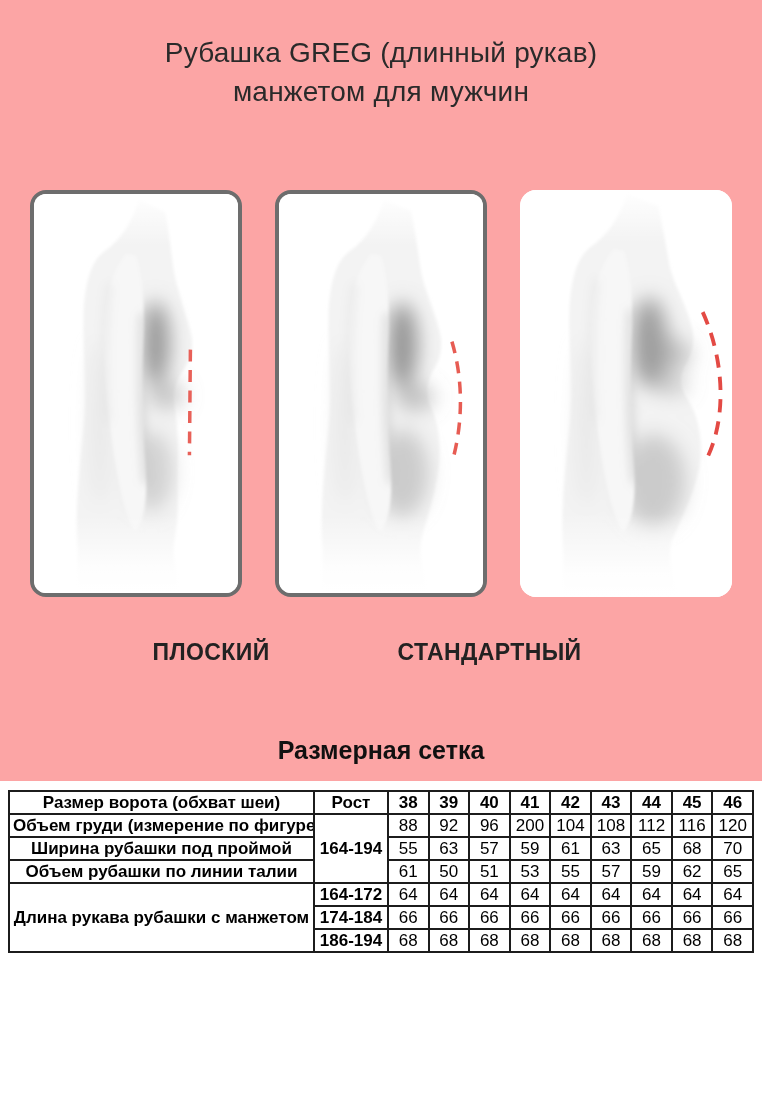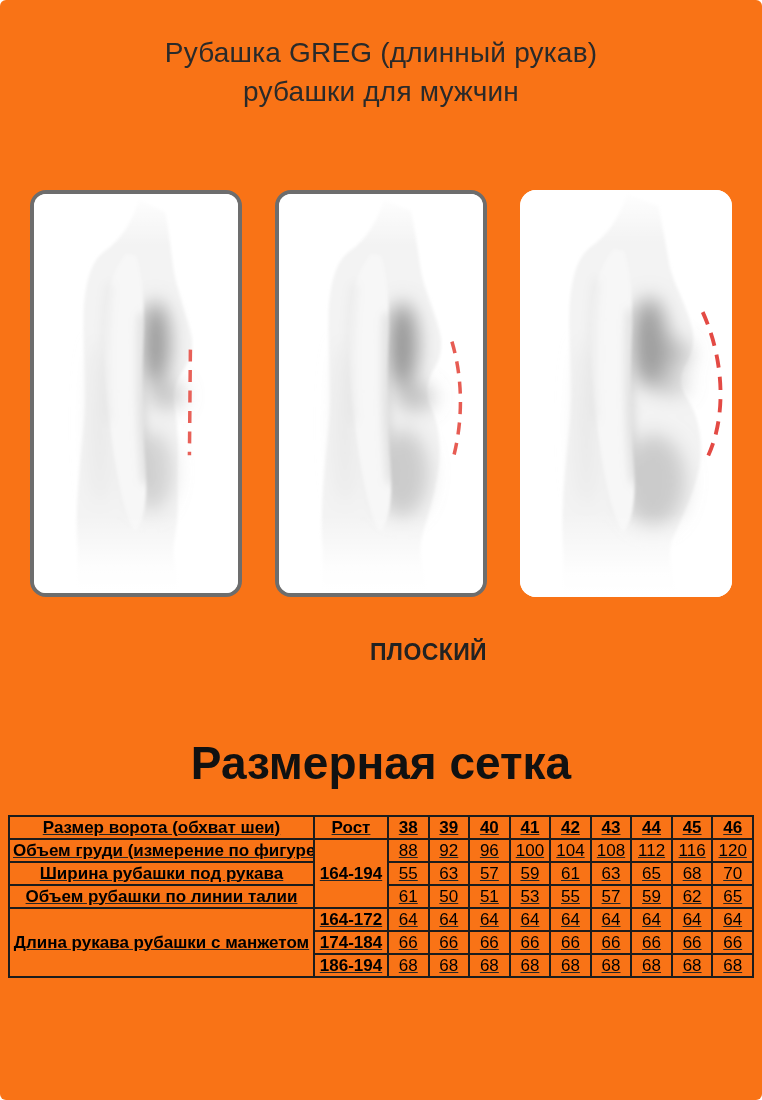--- a/index.html
+++ b/index.html
@@ -1,38 +1,38 @@
 <!DOCTYPE html>
 <html><head>
 <meta charset="utf-8">
 <style>
   html,body{margin:0;padding:0;background:#ffffff;}
   body{
     width:762px;height:1100px;overflow:hidden;
     font-family:"Liberation Sans","DejaVu Sans",sans-serif;
     color:#262626;
   }
-  .page{position:relative;width:762px;height:1100px;background:#f97316;border-radius:6px;}
+  .page{position:relative;width:762px;height:781px;background:#fca5a5;}
 
   
   .hero{padding-top:33px;text-align:center;font-size:28px;line-height:39px;color:#2a2a2a;letter-spacing:.2px;}
   .hero .bold, .hero b{font-weight:700;}
 
   
   .figures{margin-top:79px;display:flex;justify-content:center;gap:33px;height:407px;}
   .fig{position:relative;width:212px;height:407px;box-sizing:border-box;border-radius:16px;overflow:hidden;background:#fff;}
   .fig.framed{border:4px solid #6d6d6d;}
   .fig svg{position:absolute;left:0;top:0;width:100%;height:100%;}
 
   .fig-labels{display:flex;justify-content:center;gap:33px;margin-top:42px;}
-  .fig-label{width:212px;text-align:right;font-weight:700;font-size:23px;color:#222;letter-spacing:.4px;}
+  .fig-label{width:212px;text-align:left;font-weight:700;font-size:23px;color:#222;letter-spacing:.4px;}
 
   
-  .table-title{margin:70px 0 0 0;text-align:center;font-weight:700;font-size:46px;color:#111;}
-  table.size-table{border-collapse:collapse;margin:25px auto 0 auto;width:746px;table-layout:fixed;text-decoration:underline;}
+  .table-title{margin:70px 0 0 0;text-align:center;font-weight:700;font-size:25px;color:#111;}
+  table.size-table{border-collapse:collapse;margin:25px auto 0 auto;width:746px;table-layout:fixed;}
   table.size-table td{
     border:2px solid #1c1c1c;height:21px;padding:0 3px;
     font-size:17px;text-align:center;vertical-align:middle;color:#000;
     overflow:hidden;white-space:nowrap;
   }
   td.lbl{text-align:left;font-weight:700;padding-left:7px;font-size:16.5px;}
   td.hgt{font-weight:700;}
   td.szh{font-weight:700;}
   td.num{font-weight:400;}
 </style>
@@ -59,21 +59,21 @@
           <feGaussianBlur stdDeviation="5"></feGaussianBlur>
         </filter>
       <filter id="fBlurSoft" x="-20%" y="-20%" width="140%" height="140%">
           <feGaussianBlur stdDeviation="1.6"></feGaussianBlur>
         </filter>
     </defs>
   </svg>
 
   <header class="hero">
     <div>Рубашка GREG (длинный рукав)</div>
-    <div>рубашки для мужчин</div>
+    <div>манжетом для мужчин</div>
   </header>
 
   <section class="figures">
 
     <div class="fig framed">
       <svg viewBox="0 0 210 400" preserveAspectRatio="none">
         <g filter="url(#fBlurSoft)">
           <path d="M108,6 C102,26 90,46 72,58 C58,68 52,92 51,122 C50,162 55,202 50,242 C46,282 42,322 45,356 L45,400 L150,400 C146,378 141,362 145,344 C150,318 147,296 148,272 C149,248 147,228 145,213 C143,199 146,189 152,179 C162,166 165,152 161,138 C156,118 148,98 144,78 C141,58 139,38 135,18 Z" fill="#f3f3f3"></path>
           <g filter="url(#fBlurBig)">
             <ellipse cx="125" cy="150" rx="15" ry="42" fill="#858585" opacity="0.8"></ellipse>
@@ -134,20 +134,21 @@
         </g>
         <rect x="0" y="0" width="210" height="52" fill="url(#gFadeTop)"></rect>
         <rect x="0" y="318" width="210" height="82" fill="url(#gFadeBot)"></rect>
         <path d="M181,120 C202,166 205,222 186,262" stroke="#e2403a" stroke-width="3.8" fill="none" stroke-dasharray="13 9" opacity="0.95"></path>
       </svg>
     </div>
   </section>
 
   <section class="fig-labels">
     <div class="fig-label">ПЛОСКИЙ</div>
+    <div class="fig-label">СТАНДАРТНЫЙ</div>
   </section>
 
   <h2 class="table-title">Размерная сетка</h2>
 
   <table class="size-table">
     <colgroup>
       <col style="width:305px">
         <col style="width:74px">
       <col>
         <col>
@@ -172,29 +173,29 @@
         <td class="szh">44</td>
         <td class="szh">45</td>
         <td class="szh">46</td>
       </tr>
       <tr>
         <td class="lbl">Объем груди (измерение по фигуре)</td>
         <td class="hgt" rowspan="3">164-194</td>
         <td class="num">88</td>
         <td class="num">92</td>
         <td class="num">96</td>
-        <td class="num">100</td>
+        <td class="num">200</td>
         <td class="num">104</td>
         <td class="num">108</td>
         <td class="num">112</td>
         <td class="num">116</td>
         <td class="num">120</td>
       </tr>
       <tr>
-        <td class="lbl">Ширина рубашки под рукава</td>
+        <td class="lbl">Ширина рубашки под проймой</td>
         <td class="num">55</td>
         <td class="num">63</td>
         <td class="num">57</td>
         <td class="num">59</td>
         <td class="num">61</td>
         <td class="num">63</td>
         <td class="num">65</td>
         <td class="num">68</td>
         <td class="num">70</td>
       </tr>

